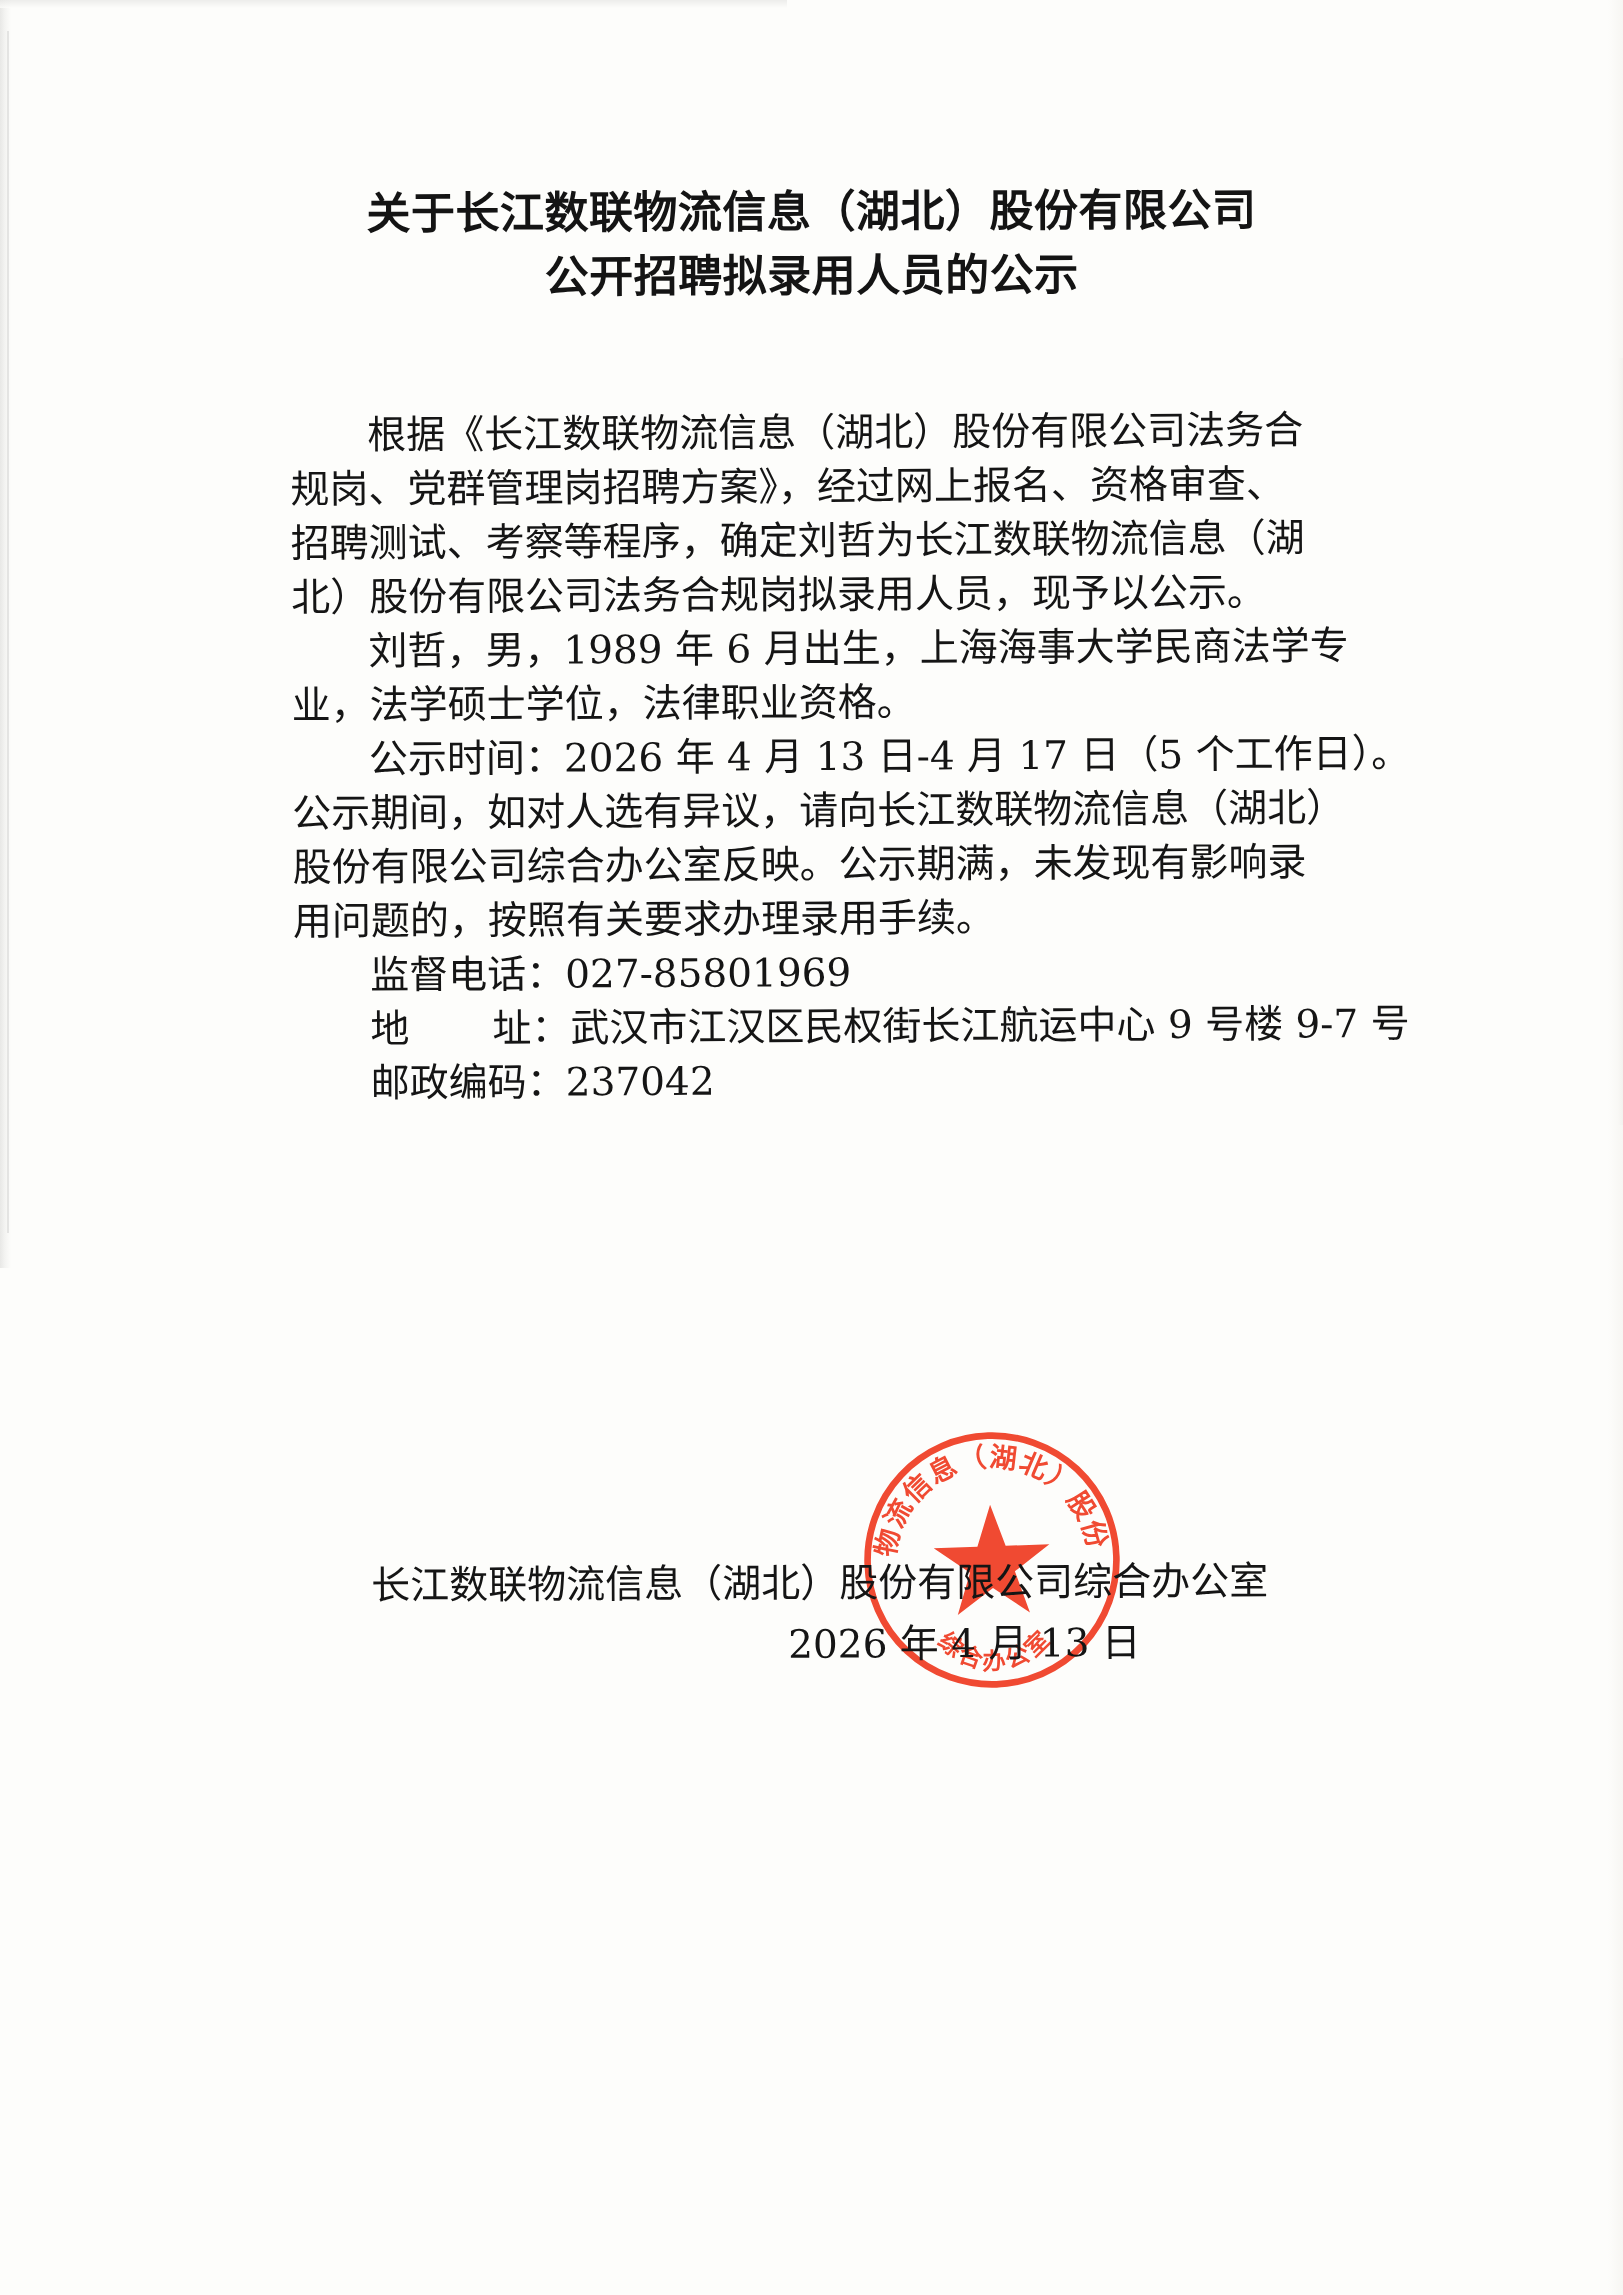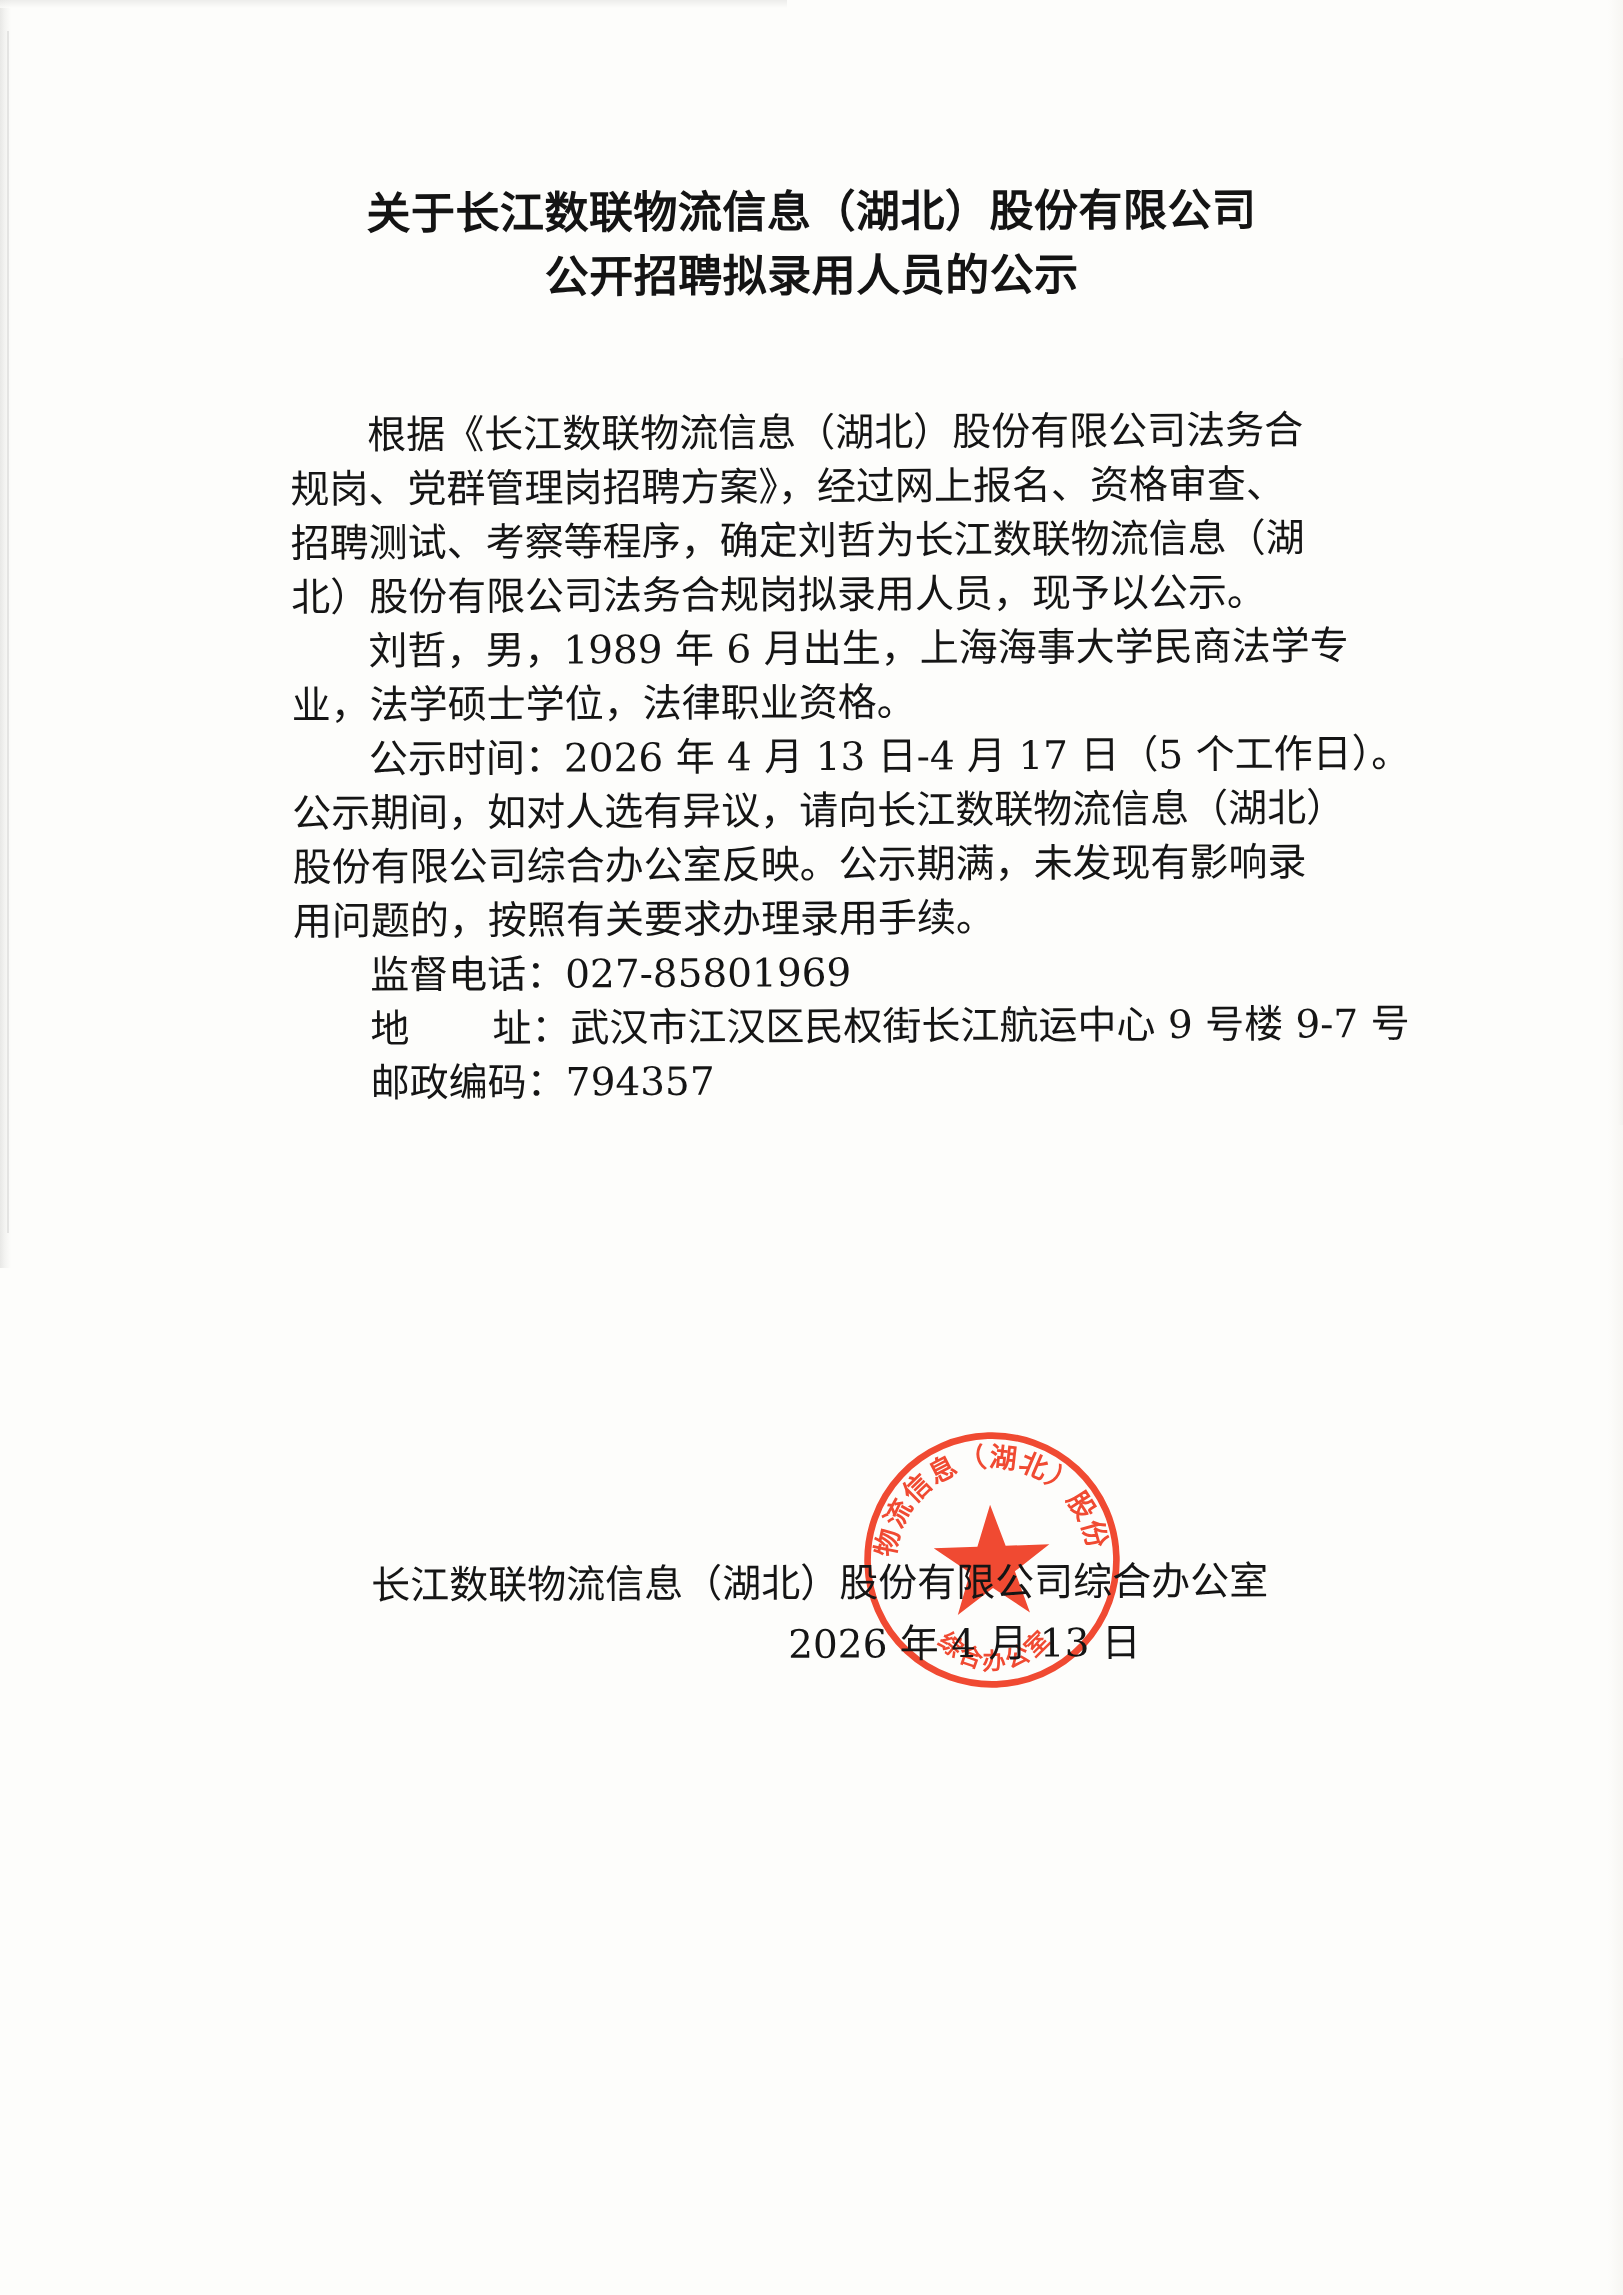--- a/index.html
+++ b/index.html
@@ -188,21 +188,21 @@
         <span class="ln">公示期间，如对人选有异议，请向长江数联物流信息（湖北）</span>
         <span class="ln">股份有限公司综合办公室反映。公示期满，未发现有影响录</span>
         <span class="ln">用问题的，按照有关要求办理录用手续。</span>
       </div>
 
       <div class="para">
         <span class="ln indent"><span>监督电话：</span><span>027-85801969</span></span>
 
         <span class="ln indent"><span>地</span><span class="gap-wide"></span><span>址：</span><span>武汉市江汉区民权街长江航运中心 9 号楼 9-7 号</span></span>
 
-        <span class="ln indent"><span>邮政编码：</span><span>794357</span></span>
+        <span class="ln indent"><span>邮政编码：</span><span>237042</span></span>
       </div>
 
     </div>
 
     <div class="seal">
       <svg viewBox="0 0 500 500" xmlns="http://www.w3.org/2000/svg">
         <defs>
           <path id="sealArc" d="M 60 258 A 190 190 0 0 1 440 258" fill="none"></path>
           <path id="sealArcBottom" d="M 118 370 A 140 140 0 0 0 382 370" fill="none"></path>
         </defs>

